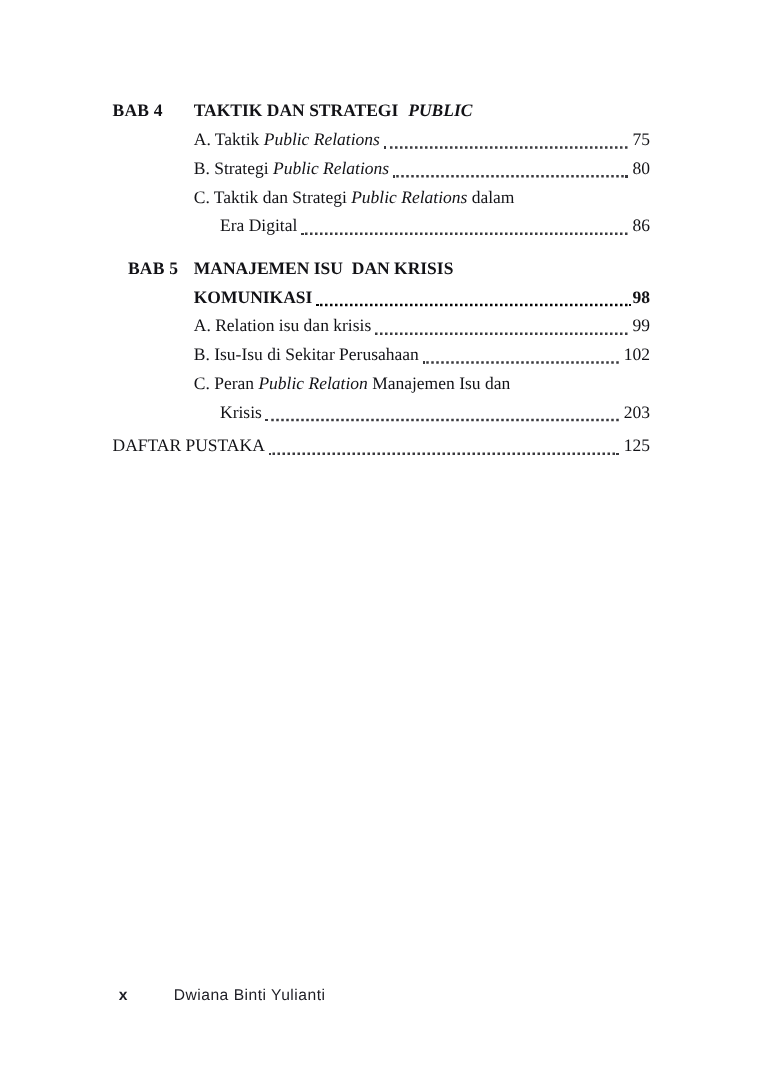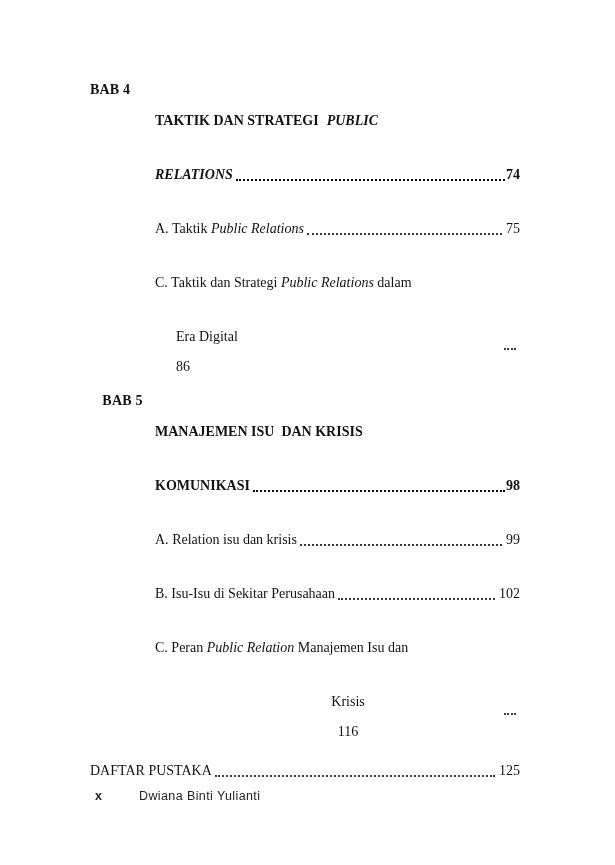--- a/index.html
+++ b/index.html
@@ -22,40 +22,40 @@
     line-height:23px;
   }
   .chapter { display:flex; }
   .chapter-label {
     flex:0 0 65px;
     width:65px;
     font-weight:bold;
     letter-spacing:0.2px;
   }
   .chapter-body { flex:1 1 auto; min-width:0; }
-  .row { display:flex;margin-top:31px; }
+  .row { display:flex; }
   .row .text { white-space:pre-wrap; }
   .leader {
     flex:1 1 auto;
     align-self:flex-end;
     border-bottom:2px dotted #3a3a3e;
     margin:0 4px 5px 3px;
     min-width:12px;
   }
   .leader.bold-dots {
     border-bottom:2px dotted #050505;
     margin:0 1px 5px 3px;
   }
   .page-num { white-space:nowrap; }
   .b { font-weight:bold; }
   .i { font-style:italic; }
   .gap { margin-left:8px;text-align:right; }
-  .indent2 { padding-left:21px;flex-direction:column; }
+  .indent2 { padding-left:21px; }
   .section-bab5 { margin-top:11px;text-align:center; }
-  .daftar-row { margin-top:16px; }
+  .daftar-row { margin-top:4px; }
   .footer {
     position:absolute;
     left:95px; top:789px;
     font-family:"Liberation Sans", sans-serif;
     font-size:12.5px;
     line-height:15px;
     color:#1d1d24;
     display:flex;
     align-items:baseline;
   }
@@ -70,32 +70,32 @@
 
     <section class="chapter">
       <span class="chapter-label">BAB 4</span>
       <div class="chapter-body">
 
         <div class="row">
           <span class="text b">TAKTIK DAN STRATEGI</span>
             <span class="text b i gap">PUBLIC</span>
         </div>
 
-        <div class="row">
-          <span class="text b i">RELATIONS</span>
-          <span class="leader bold-dots"></span>
-          <span class="page-num b">74</span>
-        </div>
 
         <div class="row">
           <span class="text"><span>A.</span> <span>Taktik </span><span class="i">Public Relations</span><span></span></span>
           <span class="leader"></span>
           <span class="page-num">75</span>
         </div>
 
+        <div class="row">
+          <span class="text"><span>B.</span> <span>Strategi </span><span class="i">Public Relations</span><span></span></span>
+          <span class="leader"></span>
+          <span class="page-num">80</span>
+        </div>
 
         <div class="row">
           <span class="text"><span>C.</span> <span>Taktik dan Strategi </span><span class="i">Public Relations</span><span> dalam</span></span>
         </div>
 
         <div class="row indent2">
           <span class="text">Era Digital</span>
           <span class="leader"></span>
           <span class="page-num">86</span>
         </div>
@@ -129,21 +129,21 @@
           <span class="page-num">102</span>
         </div>
 
         <div class="row">
           <span class="text"><span>C.</span> <span>Peran </span><span class="i">Public Relation</span><span> Manajemen Isu dan</span></span>
         </div>
 
         <div class="row indent2">
           <span class="text">Krisis</span>
           <span class="leader"></span>
-          <span class="page-num">116</span>
+          <span class="page-num">203</span>
         </div>
 
       </div>
     </section>
 
     <div class="row daftar-row">
       <span class="text">DAFTAR PUSTAKA</span>
       <span class="leader"></span>
       <span class="page-num">125</span>
     </div>

